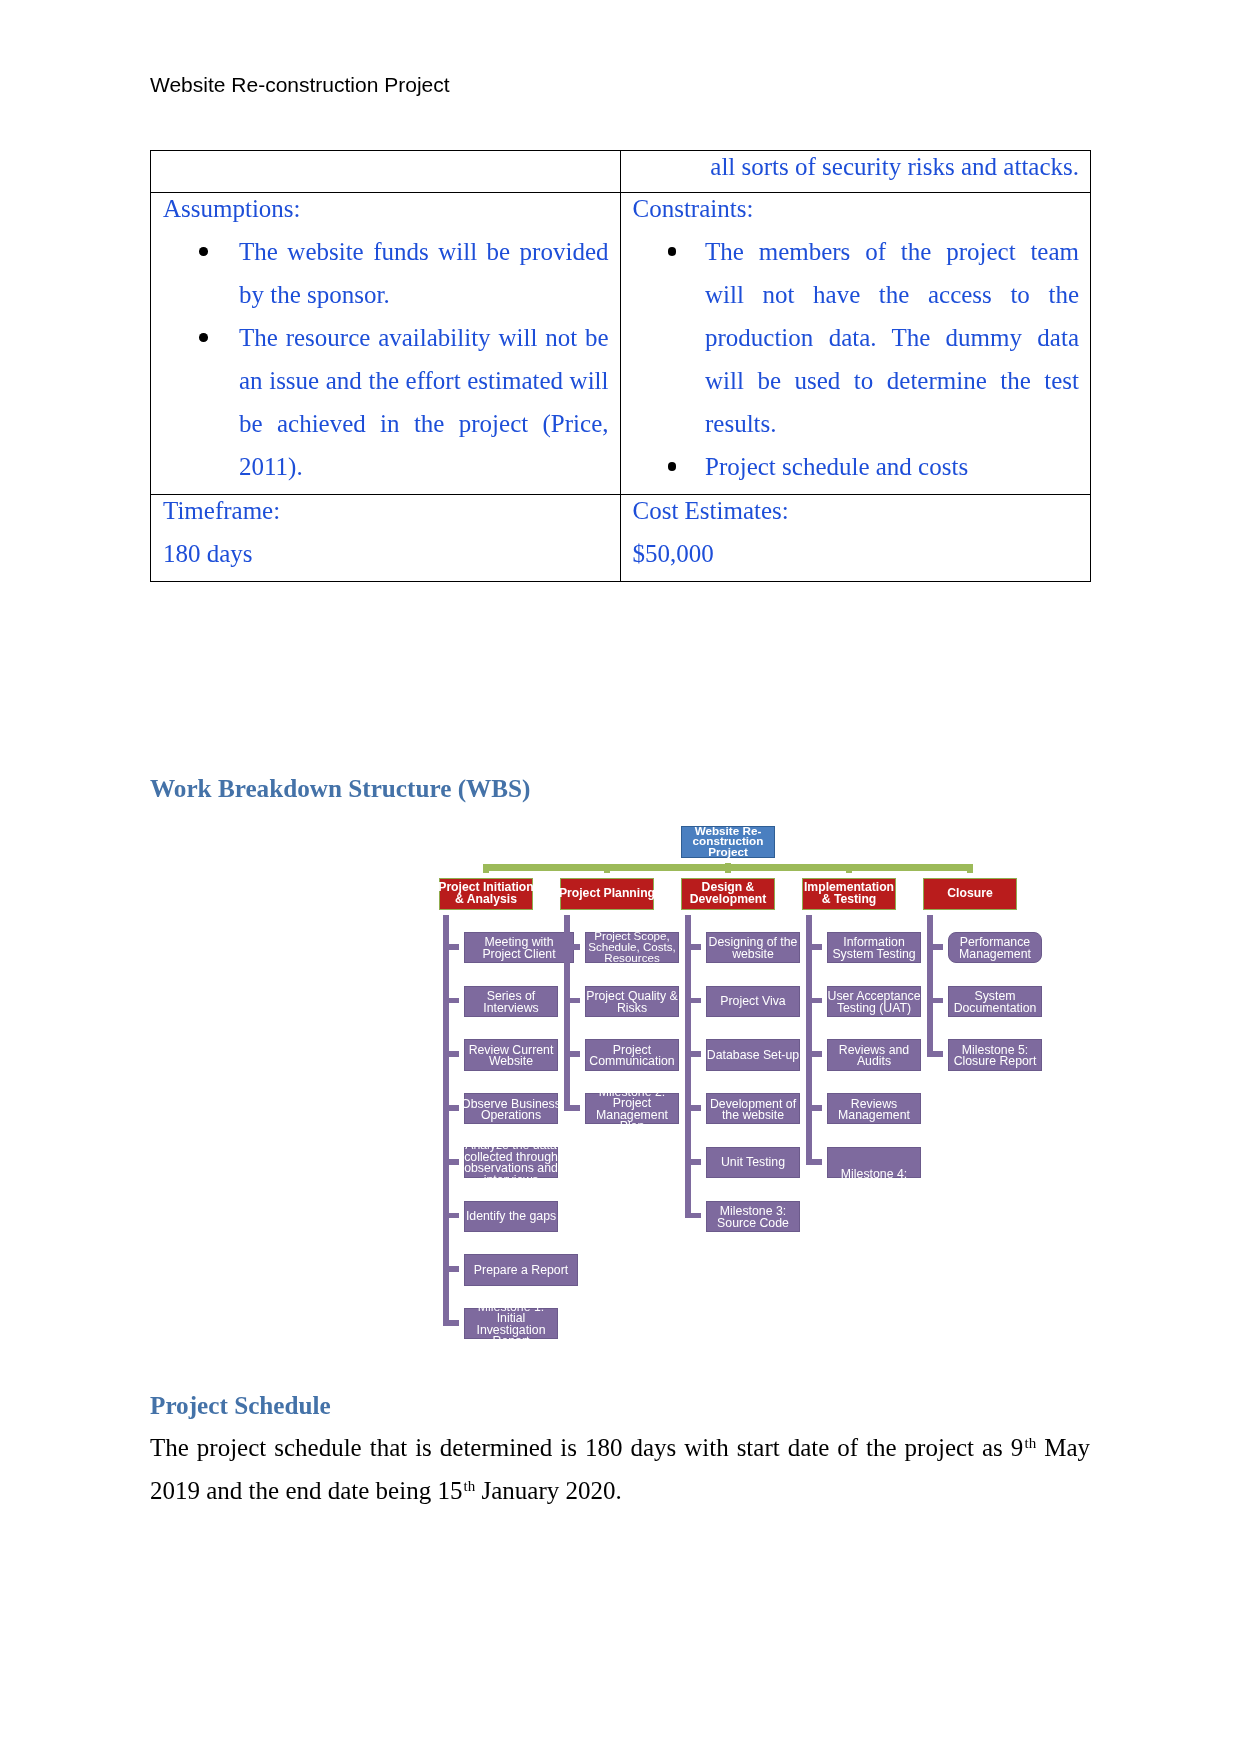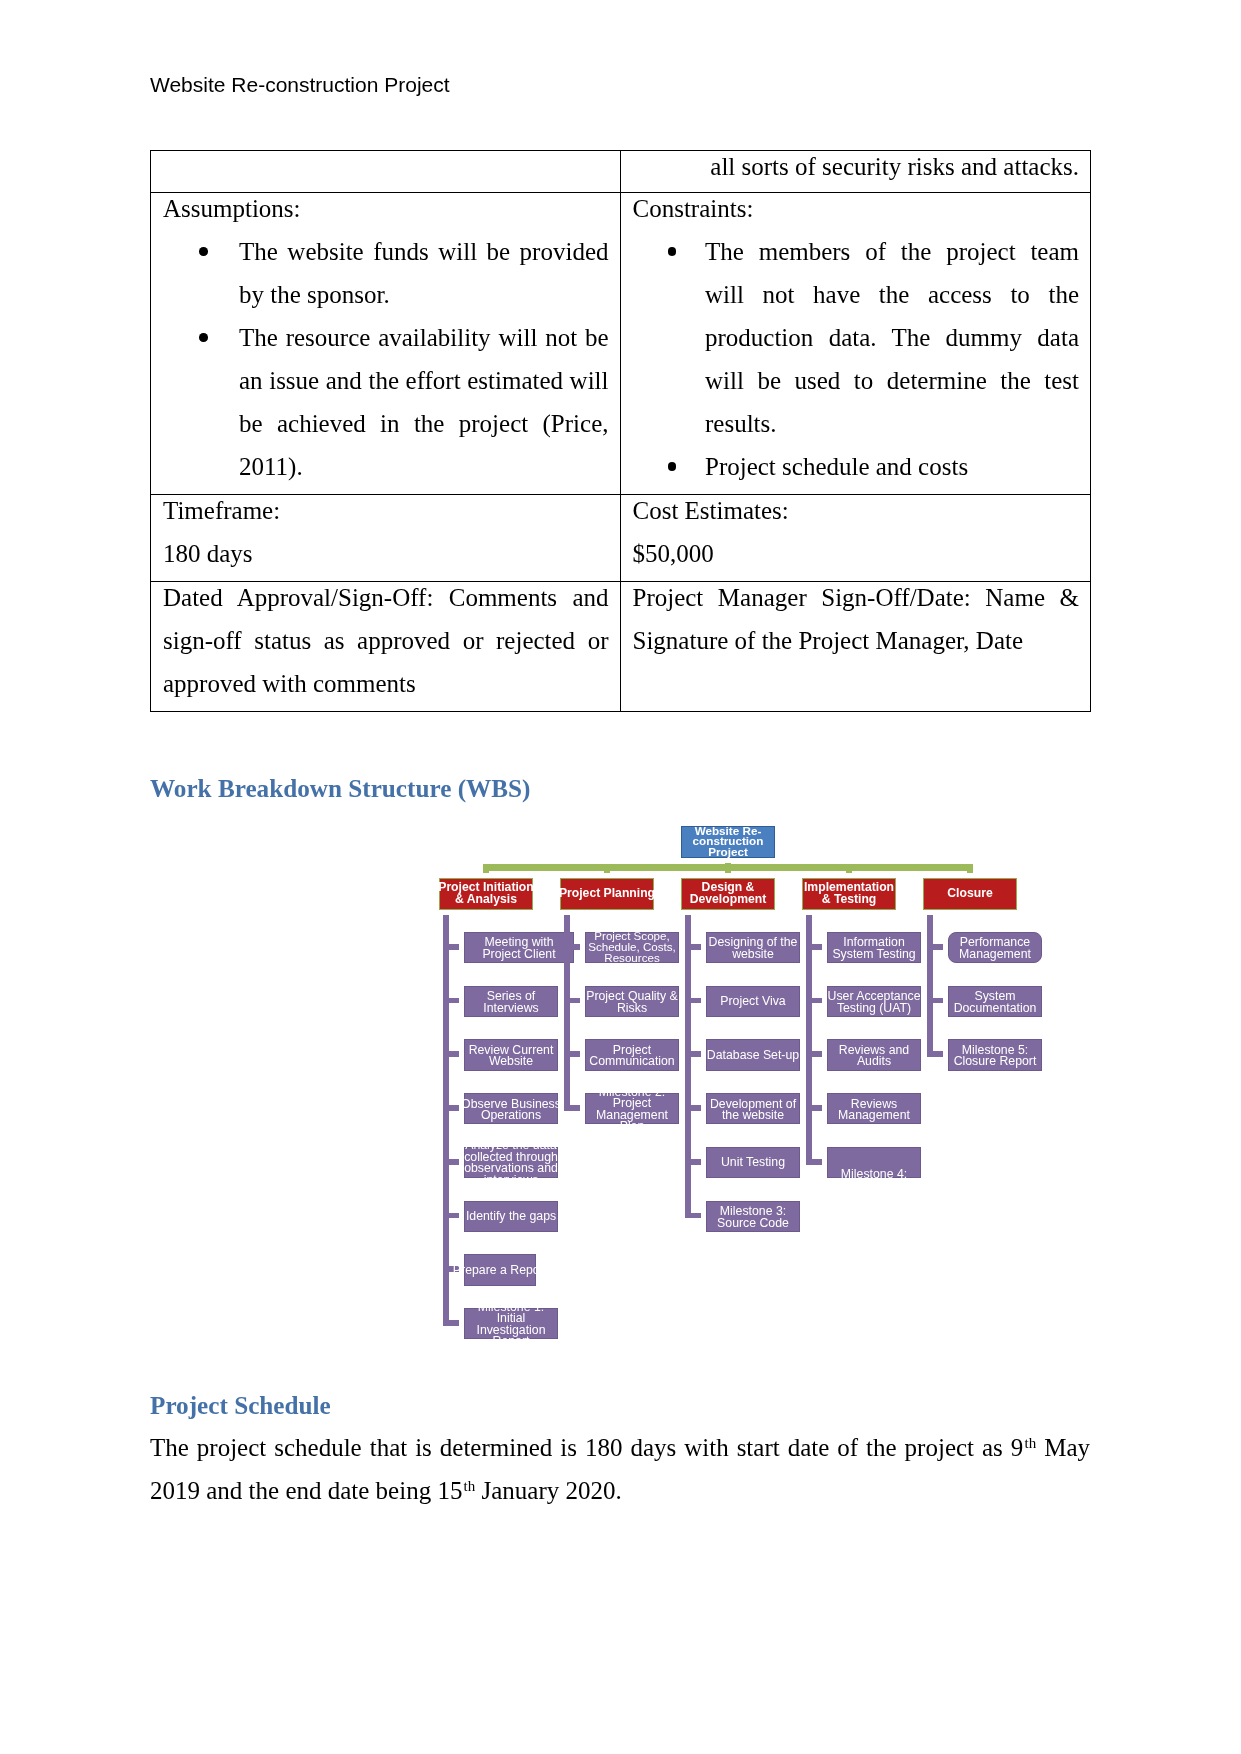--- a/index.html
+++ b/index.html
@@ -10,21 +10,21 @@
   .page{position:absolute;left:0;top:0;width:1241px;height:1754px;background:#fff;}
 
   
   .doc-header{position:absolute;left:150px;top:72.5px;
       font-family:"Liberation Sans",sans-serif;font-size:21px;color:#000;}
 
   
   .charter{position:absolute;left:150px;top:149.9px;width:940px;
       border-collapse:collapse;table-layout:fixed;}
   .charter td{border:1.4px solid #000;vertical-align:top;box-sizing:border-box;
-      padding:0 11px 6.2px 12px;font-size:25px;line-height:43px;color:#000000;}
+      padding:0 11px 6.2px 12px;font-size:25px;line-height:43px;color:#1d4ed8;}
   .charter td > *:first-child{margin-top:-6.2px;}
   .charter td.col-l{width:469.5px;}
   .charter td.col-r{width:470.5px;}
   .cell-just{text-align:justify;text-justify:inter-word;}
   .ralign{text-align:right;}
   .blank-cell{height:40px;}
   .charter tr.row-first td{padding-bottom:4px;}
   .bl{list-style:none;margin:0;padding:0;}
   .bl li{position:relative;padding-left:76px;text-align:justify;
       text-justify:inter-word;}
@@ -97,28 +97,20 @@
         <td class="col-l">
           <div>Timeframe:</div>
           <div>180 days</div>
         </td>
         <td class="col-r">
           <div>Cost Estimates:</div>
           <div>$50,000</div>
         </td>
       </tr>
 
-      <tr>
-        <td class="col-l">
-          <div class="cell-just">Dated Approval/Sign-Off: Comments and sign-off status as approved or rejected or approved with comments</div>
-        </td>
-        <td class="col-r">
-          <div class="cell-just">Project Manager Sign-Off/Date: Name &amp; Signature of the Project Manager, Date</div>
-        </td>
-      </tr>
     </tbody>
   </table>
 
   <div class="sec-head" id="wbs-head" style="left:150px;top:775px;font-size:25.2px;">Work Breakdown Structure (WBS)</div>
 
   <div class="wbs" id="wbs">
       <div class="node root" style="left: 681px; top: 825.5px; width: 94px; height: 32px;">
         <span style="width: 80px;">Website Re-construction Project</span>
       </div>
       <div class="bar-v" style="left: 725.2px; top: 862.6px; width: 5.9px; height: 10.1px;"></div>
@@ -162,21 +154,21 @@
       </div>
       <div class="stem-h" style="left: 448.6px; top: 1158.75px; width: 10px; height: 5.9px;"></div>
       <div class="node leaf" style="left: 464px; top: 1146.8px; width: 94px; height: 31.3px;">
         <span style="width: 98px;">Analyze the data collected through observations and interviews</span>
       </div>
       <div class="stem-h" style="left: 448.6px; top: 1212.5px; width: 10px; height: 5.9px;"></div>
       <div class="node leaf" style="left: 464px; top: 1200.55px; width: 94px; height: 31.3px;">
         <span style="width: 98px;">Identify the gaps</span>
       </div>
       <div class="stem-h" style="left: 448.6px; top: 1266.25px; width: 10px; height: 5.9px;"></div>
-      <div class="node leaf" style="left: 464px; top: 1254.3px; width: 72px; height: 31.3px; text-decoration: underline;">
+      <div class="node leaf" style="left: 464px; top: 1254.3px; width: 114px; height: 31.3px; text-decoration: underline;">
         <span style="width: 98px;">Prepare a Report</span>
       </div>
       <div class="stem-h" style="left: 448.6px; top: 1320px; width: 10px; height: 5.9px;"></div>
       <div class="node leaf" style="left: 464px; top: 1308.05px; width: 94px; height: 31.3px;">
         <span style="width: 97px;">Milestone 1: Initial Investigation Report</span>
       </div>
       <div class="stem-v" style="left: 563.7px; top: 914.7px; width: 5.9px; height: 196.1px;"></div>
       <div class="stem-h" style="left: 569.6px; top: 943.75px; width: 10px; height: 5.9px;"></div>
       <div class="node leaf" style="left: 585px; top: 931.8px; width: 94px; height: 31.3px;">
         <span style="width: 94px; font-size: 11.6px; line-height: 10.8px; margin-top: 0px;">Project Scope, Schedule, Costs, Resources</span>

